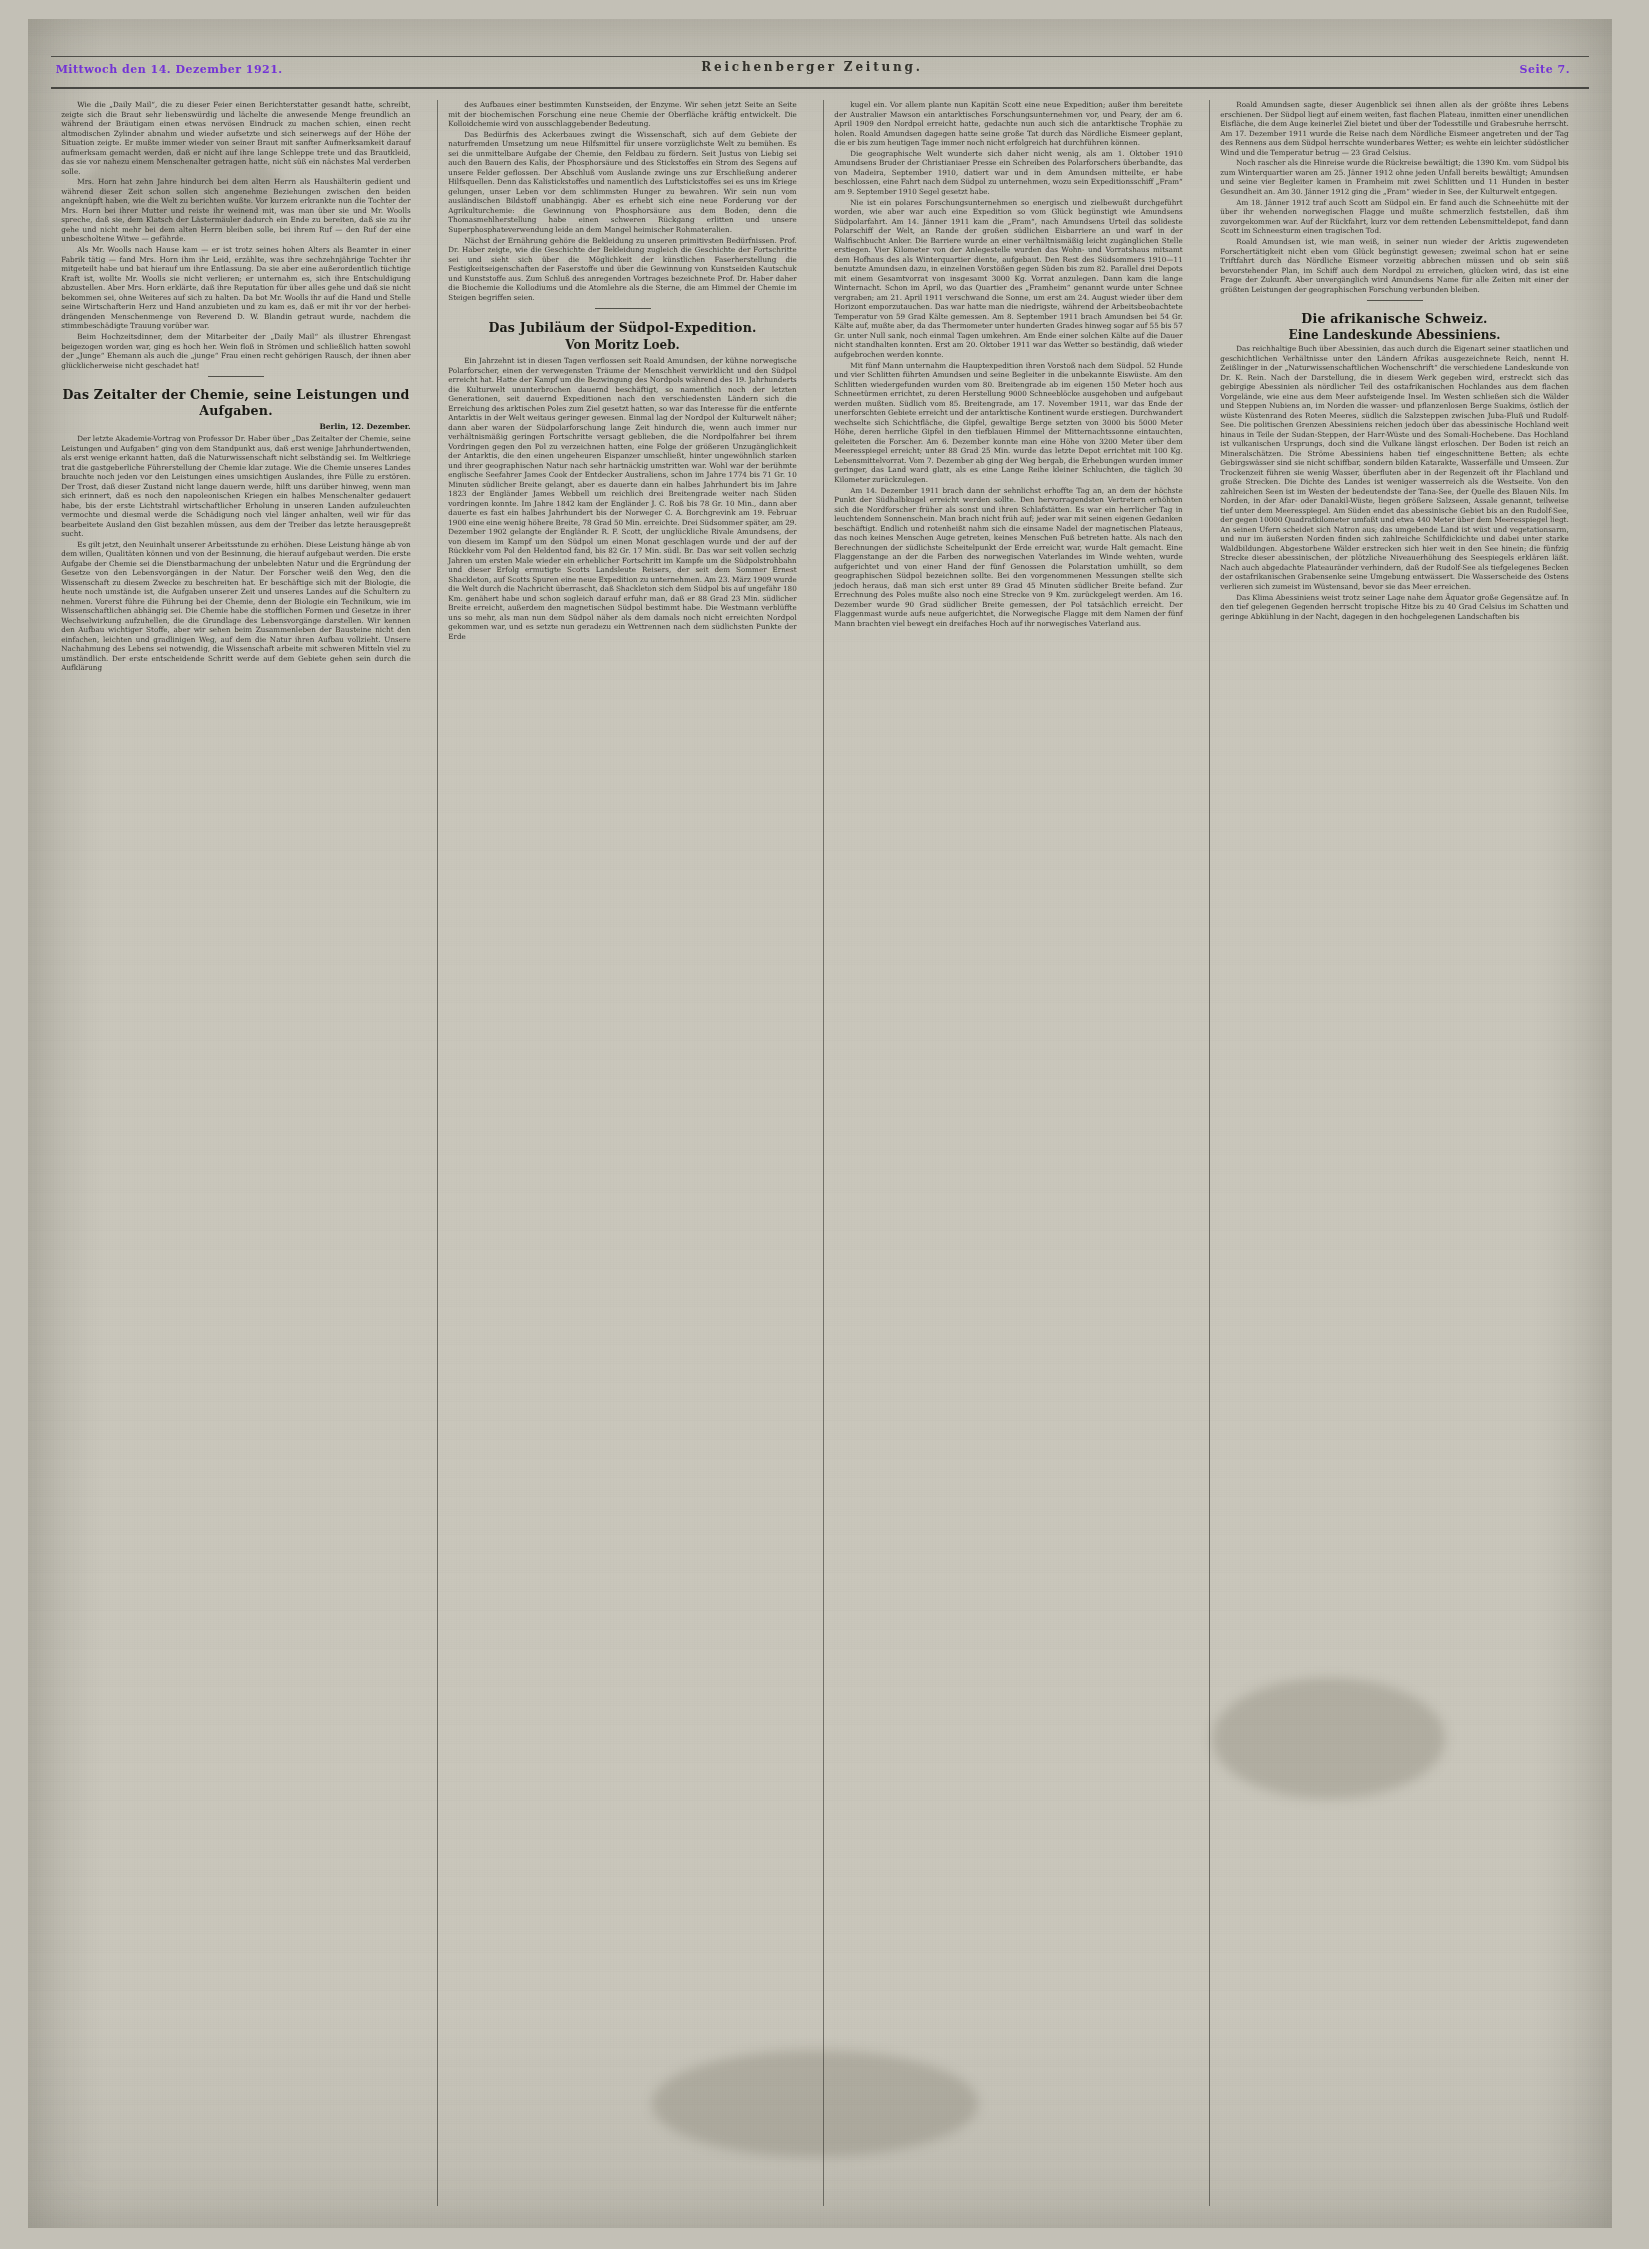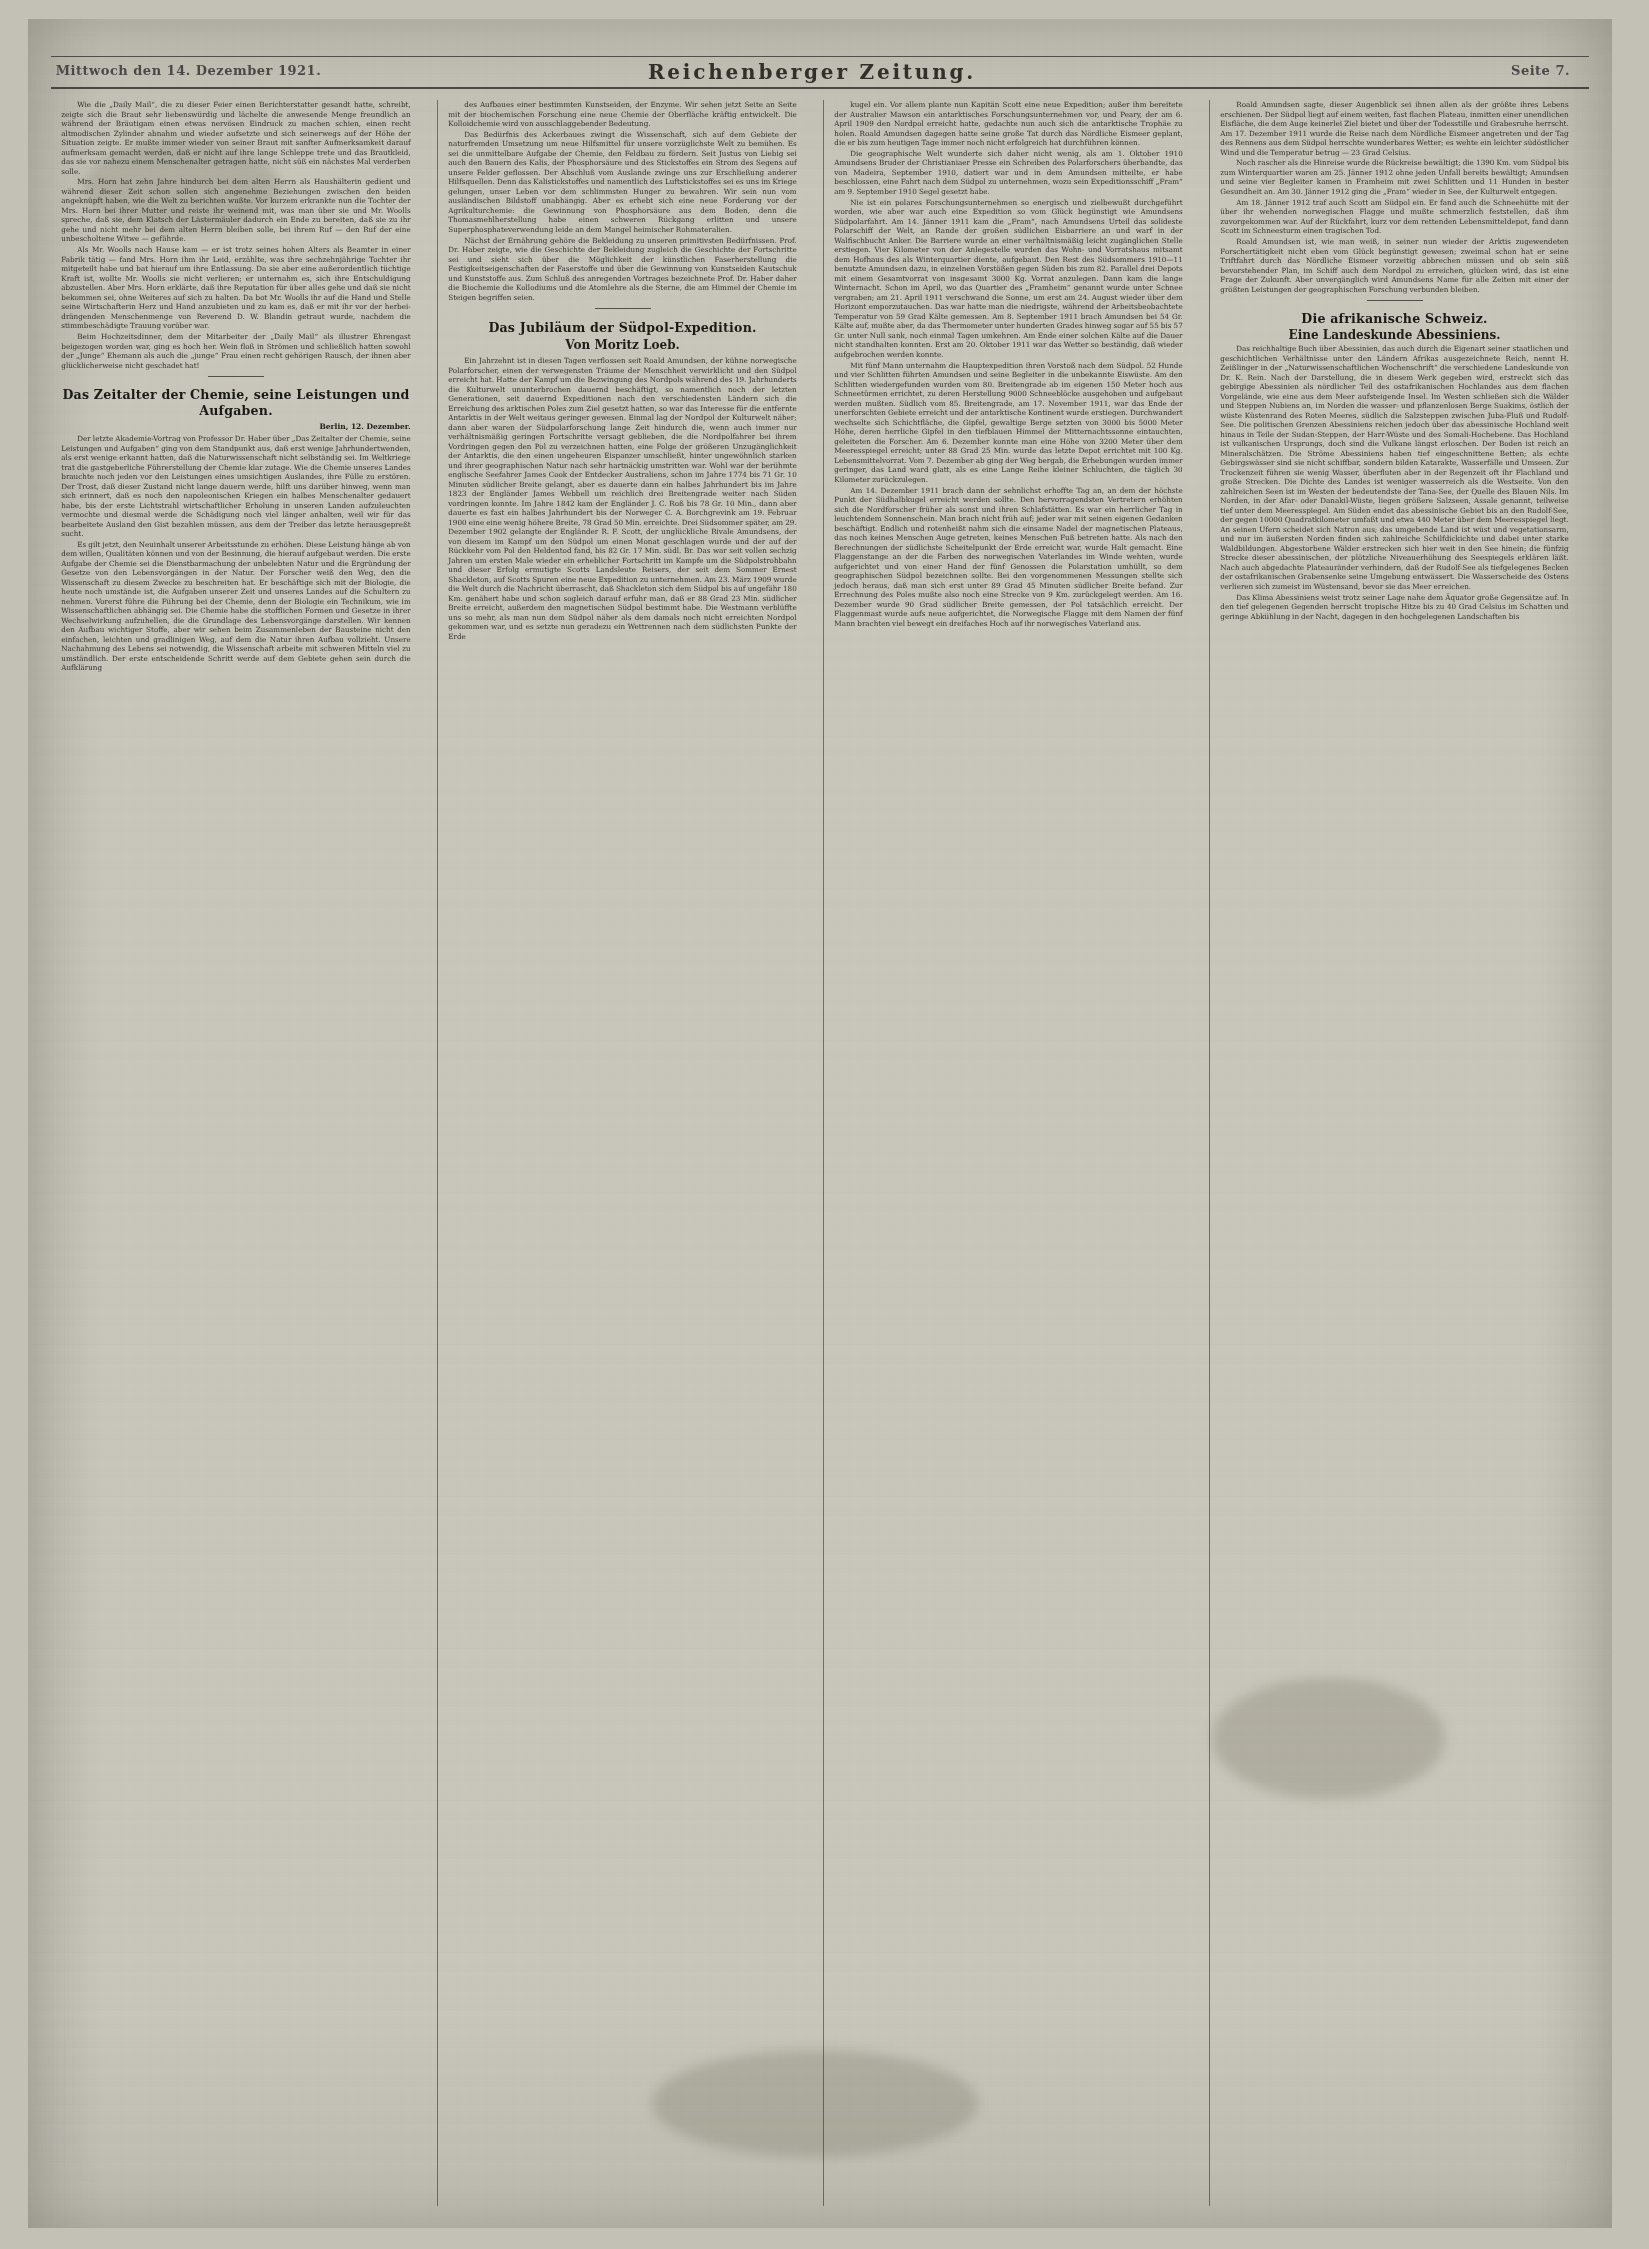--- a/index.html
+++ b/index.html
@@ -59,35 +59,35 @@
     left: 0; right: 0; bottom: 0;
     height: 1.9px;
     background: #2b2b28;
     opacity: 0.8;
   }
   .mast-date, .mast-page {
     position: absolute;
     top: 6.5px;
     font-family: "DejaVu Serif", serif;
     font-weight: bold;
-    font-size: 13px;
+    font-size: 11px;
     letter-spacing: 0.5px;
-    color: #404040;
+    color: #6d28d9;
     opacity: 0.92;
   }
   .mast-date { left: 4.7px; }
   .mast-page { right: 19px; }
   .mast-title {
     position: absolute;
     left: 0; right: 16px;
     top: 3.7px;
     text-align: center;
     font-family: "DejaVu Serif", serif;
     font-weight: bold;
-    font-size: 20px;
+    font-size: 12px;
     letter-spacing: 2.8px;
     color: #22221c;
     opacity: 0.9;
   }
 
   .columns {
     position: absolute;
     left: 51px;
     top: 100px;
     width: 1538px;

